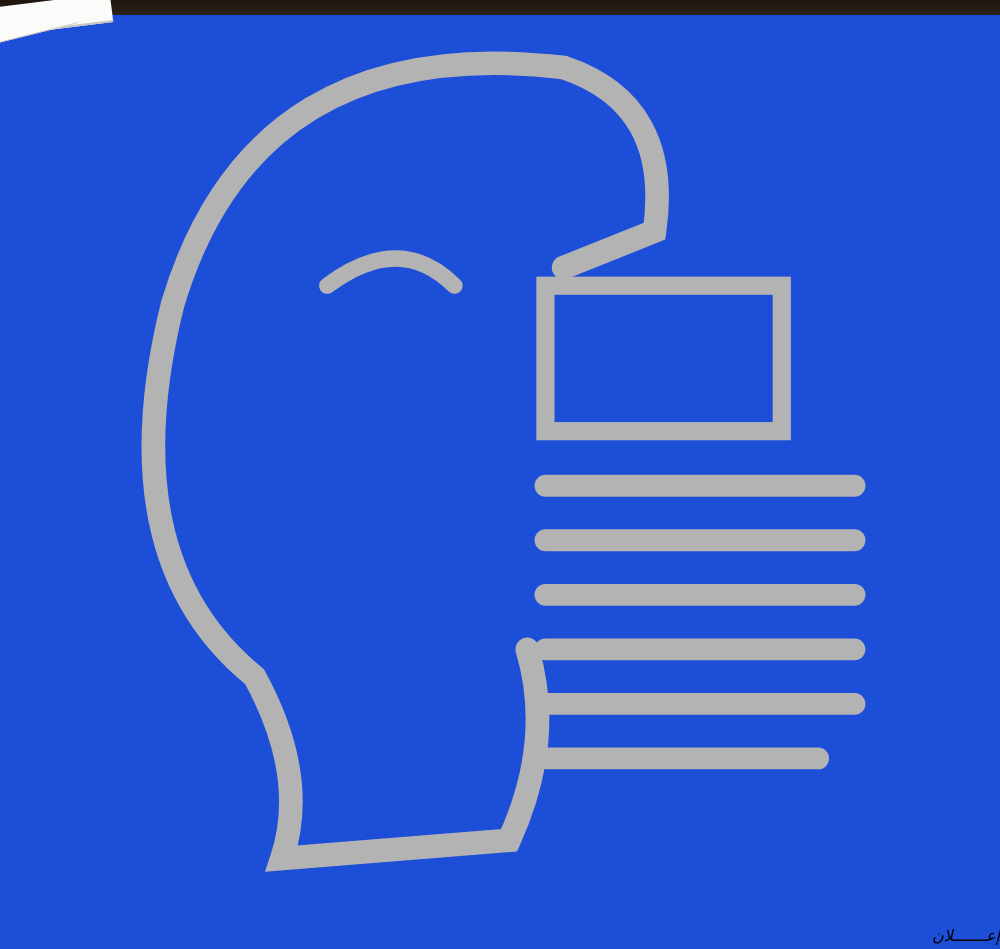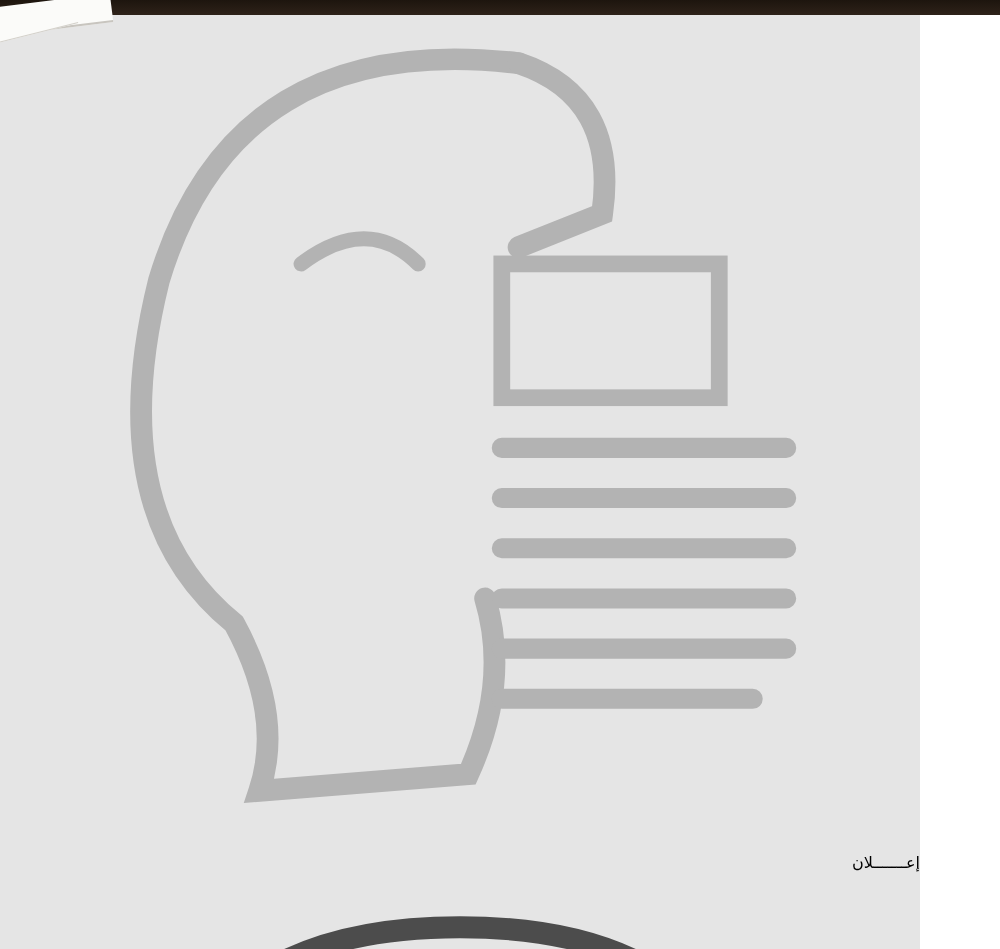--- a/index.html
+++ b/index.html
@@ -1,17 +1,17 @@
 <!DOCTYPE html>
 <html lang="ar"><head>
 <meta charset="utf-8">
 <style>
   html,body{margin:0;padding:0;background:#ffffff;}
   body{width:1000px;height:949px;overflow:hidden;font-family:"DejaVu Sans",sans-serif;}
-  .screen{position:relative;width:920px;height:949px;background:#e5e5e5;}
+  .screen{position:relative;width:1000px;height:949px;background:#1d4ed8;font-style:italic;}
 
   
   .scan-band{position:absolute;left:0;top:0;width:1000px;height:15px;
     background:linear-gradient(#1d150e,#2e2219);}
   .sheet-corner{position:absolute;background:#fbfbf9;}
   .corner1{left:-18px;top:1px;width:130px;height:27px;border-bottom:2px solid #c8c5bf;transform:rotate(-7deg);}
   .corner2{left:-28px;top:13px;width:105px;height:22px;border-bottom:1.5px solid #d2cfc9;transform:rotate(-14deg);}</style>
 </head>
 <body>
 

